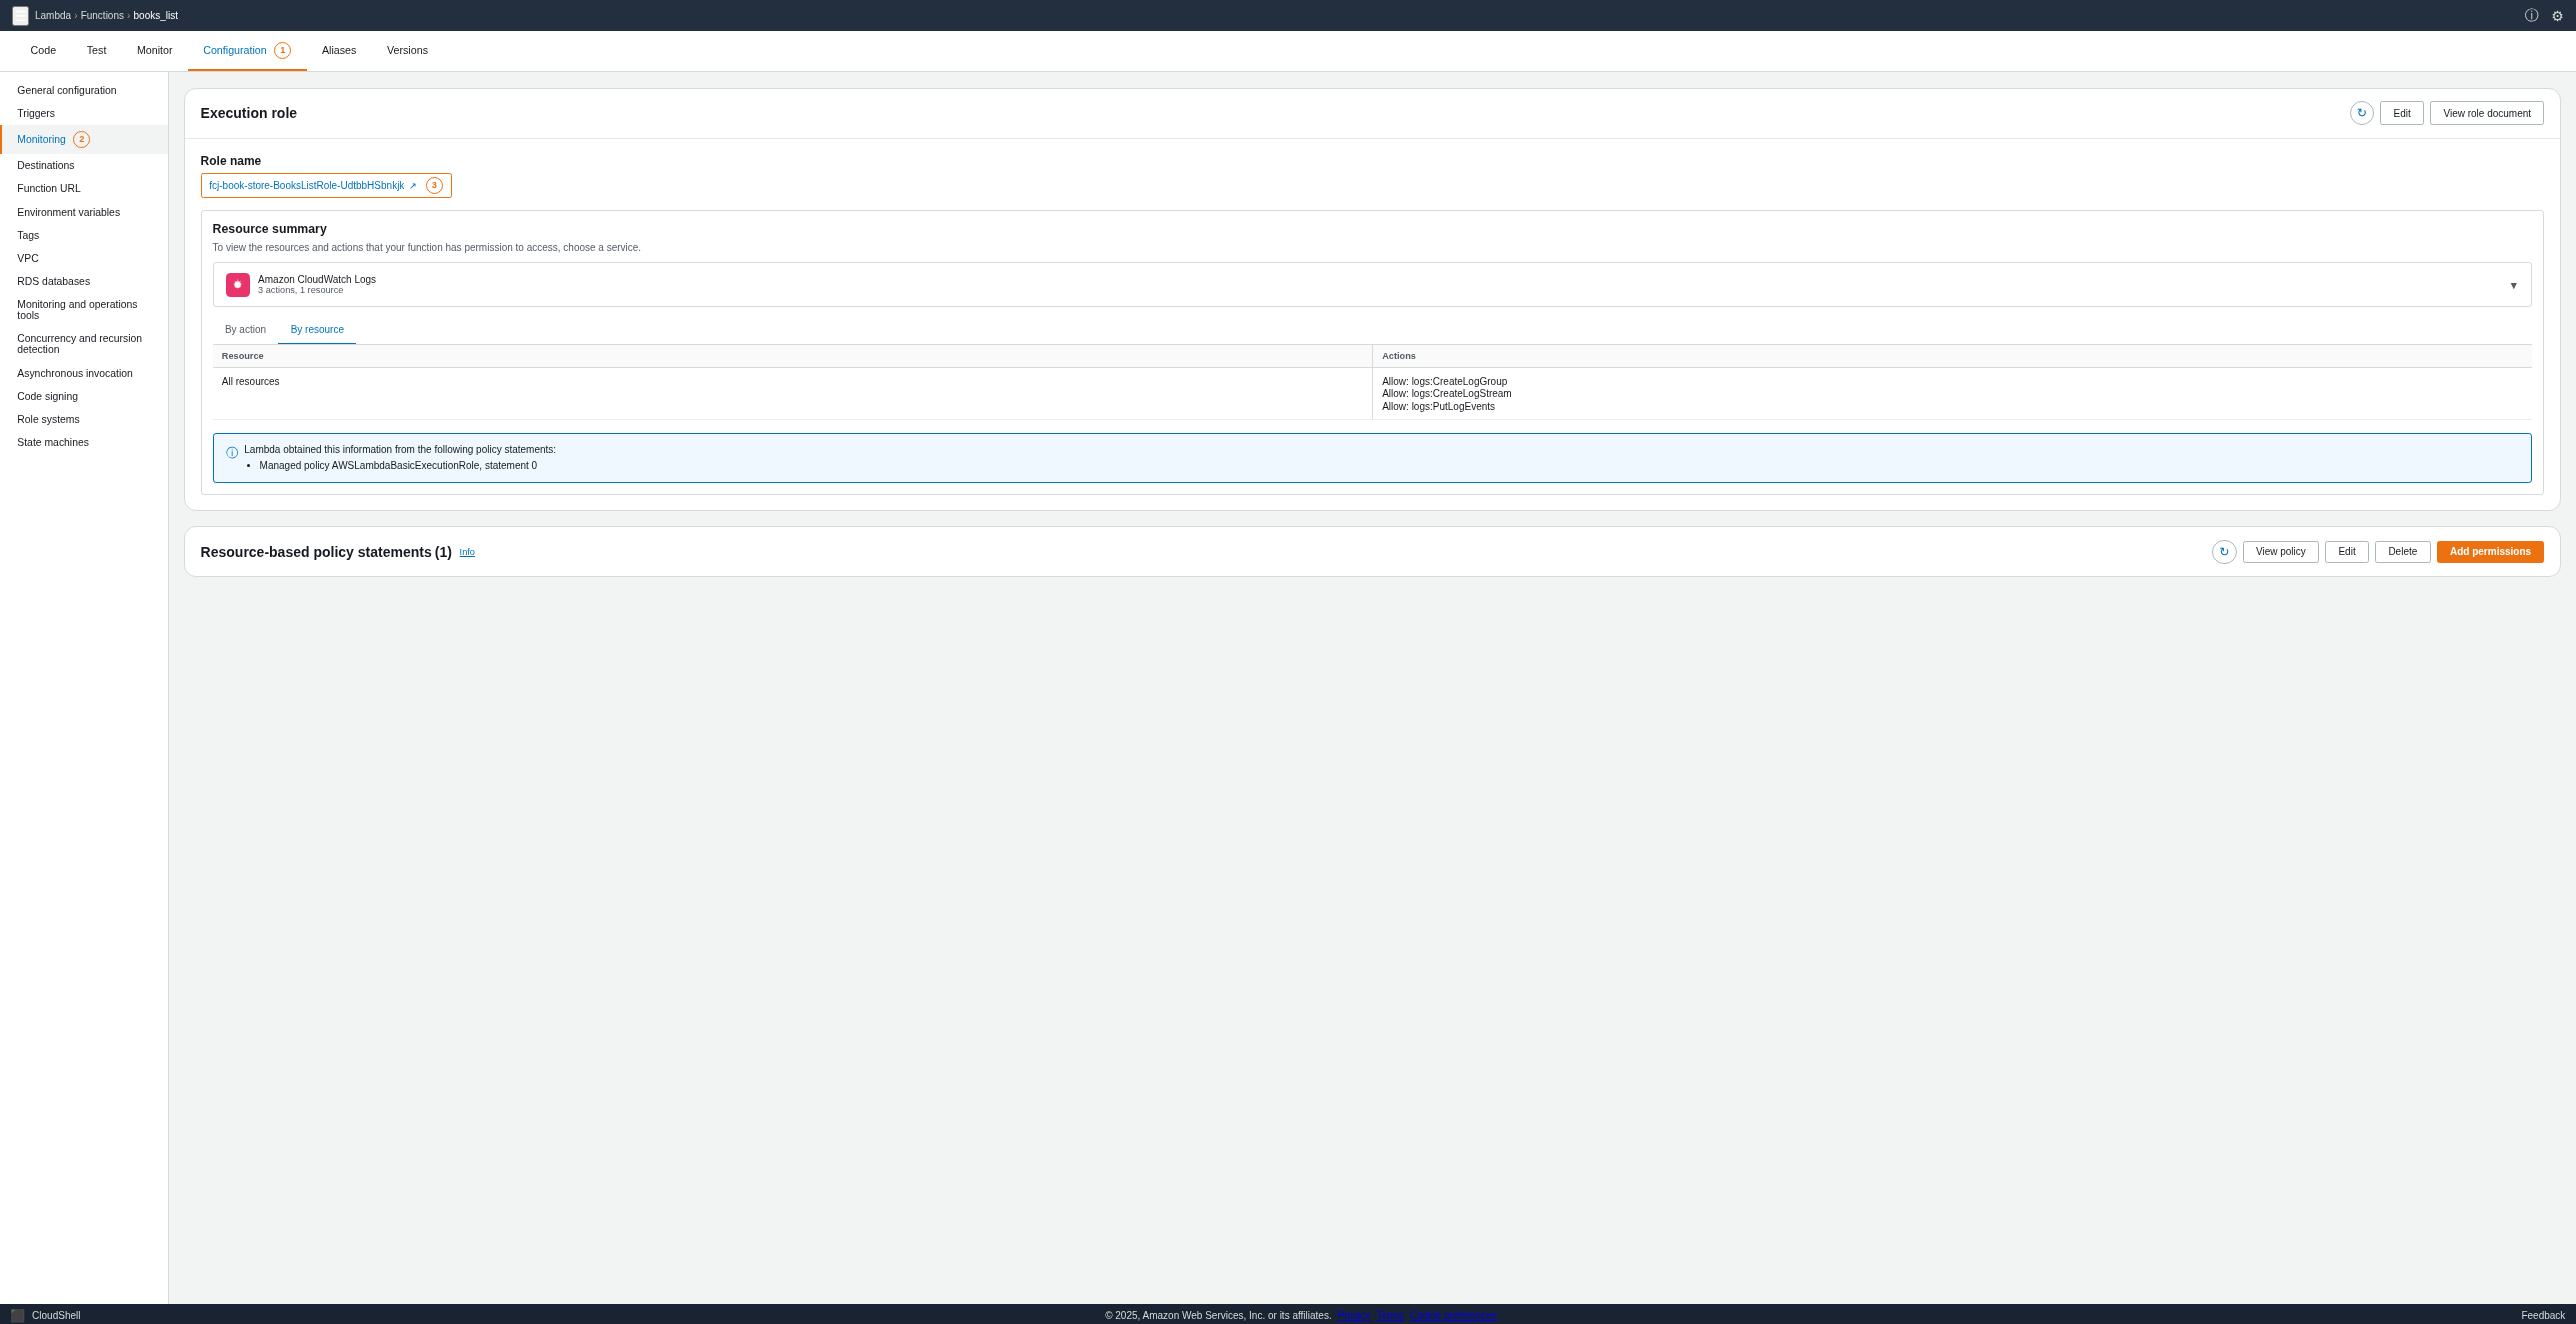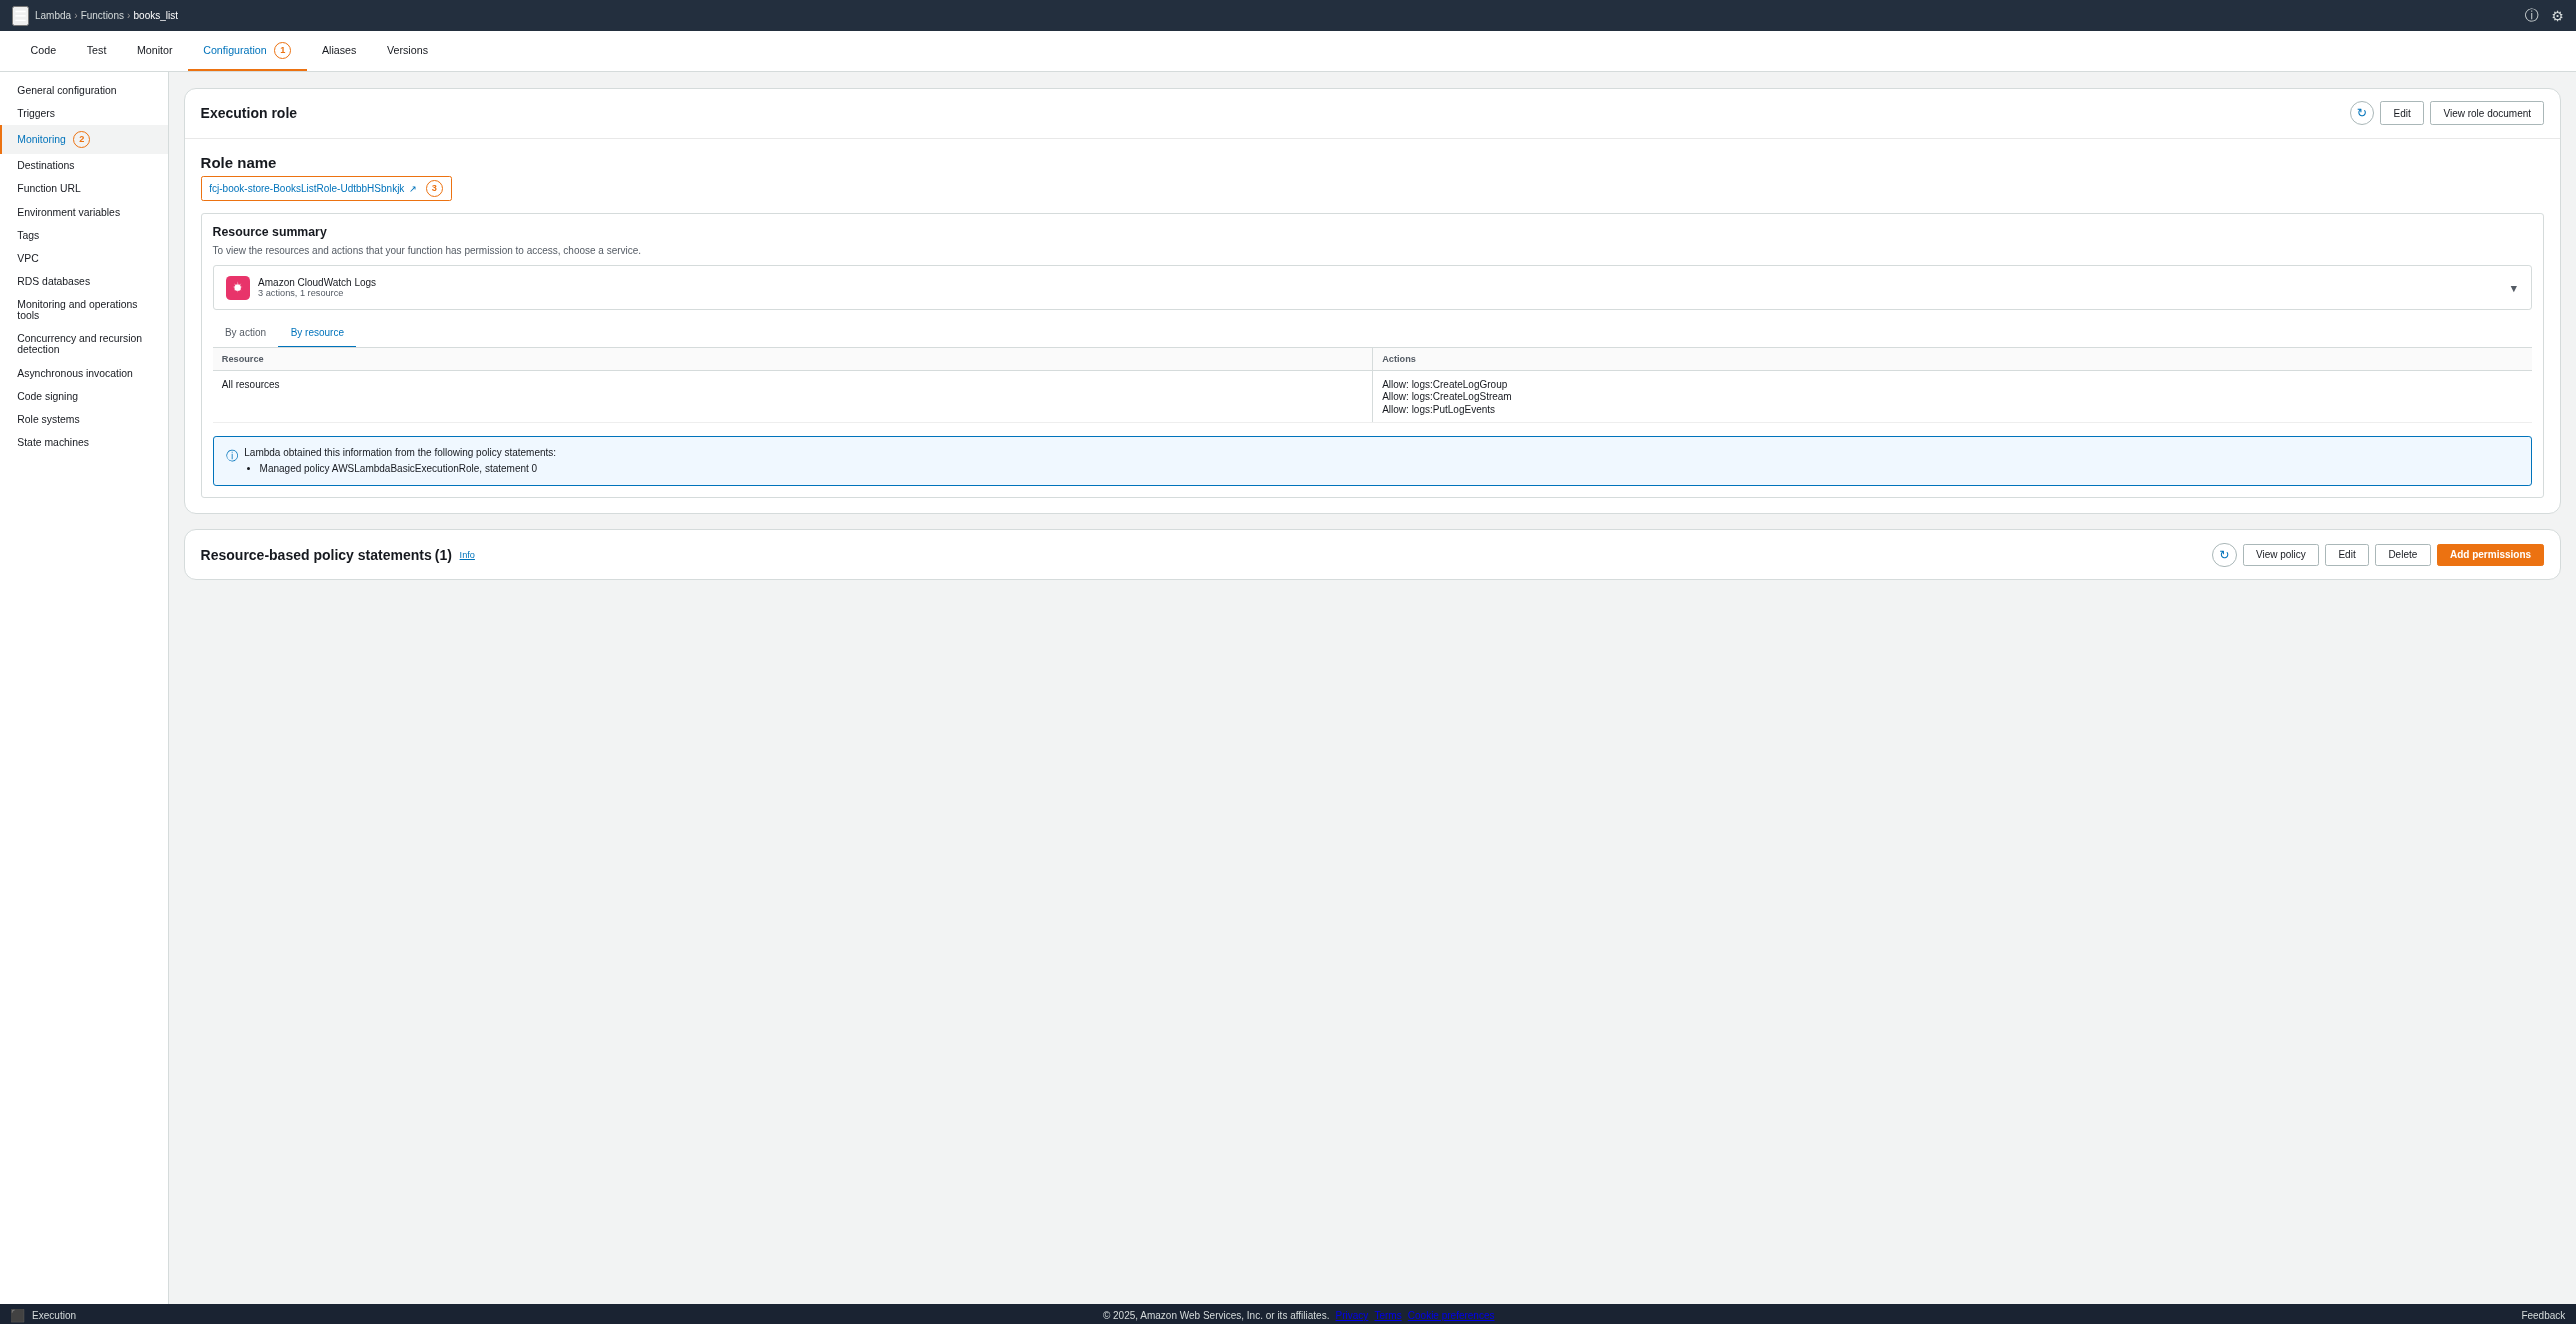--- a/index.html
+++ b/index.html
@@ -127,21 +127,21 @@
       font-size: 12.3px;
     }
     .btn-primary {
       background: #ec7211;
       border-color: #ec7211;
       color: #fff;
       font-weight: 600;
     }
 
     
-    .role-name-label { font-size: 15px; font-weight: 600; color: #16191f; margin-bottom: 4.6px; }
+    .role-name-label { font-size: 12px; font-weight: 600; color: #16191f; margin-bottom: 4.6px; }
     .role-name-link {
       display: inline-flex;
       align-items: center;
       gap: 4.6px;
       padding: 3.1px 7.7px;
       border: 1.5px solid #ec7211;
       border-radius: 2.3px;
       color: #0073bb;
       text-decoration: none;
       font-size: 10px;
@@ -425,21 +425,21 @@
           <button class="btn btn-primary">Add permissions</button>
         </div>
       </div>
     </div>
 
   </div>
 </div>
 
 <div class="cloudshell-bar">
   <span class="cloudshell-icon">⬛</span>
-  <span style="cursor:pointer;">Execution</span>
+  <span style="cursor:pointer;">CloudShell</span>
   <span style="flex:1;"></span>
   <span>© 2025, Amazon Web Services, Inc. or its affiliates.</span>
   <a href="#">Privacy</a>
   <a href="#">Terms</a>
   <a href="#">Cookie preferences</a>
   <span style="flex:1;"></span>
   <span style="cursor:pointer;">Feedback</span>
 </div>
 
 

